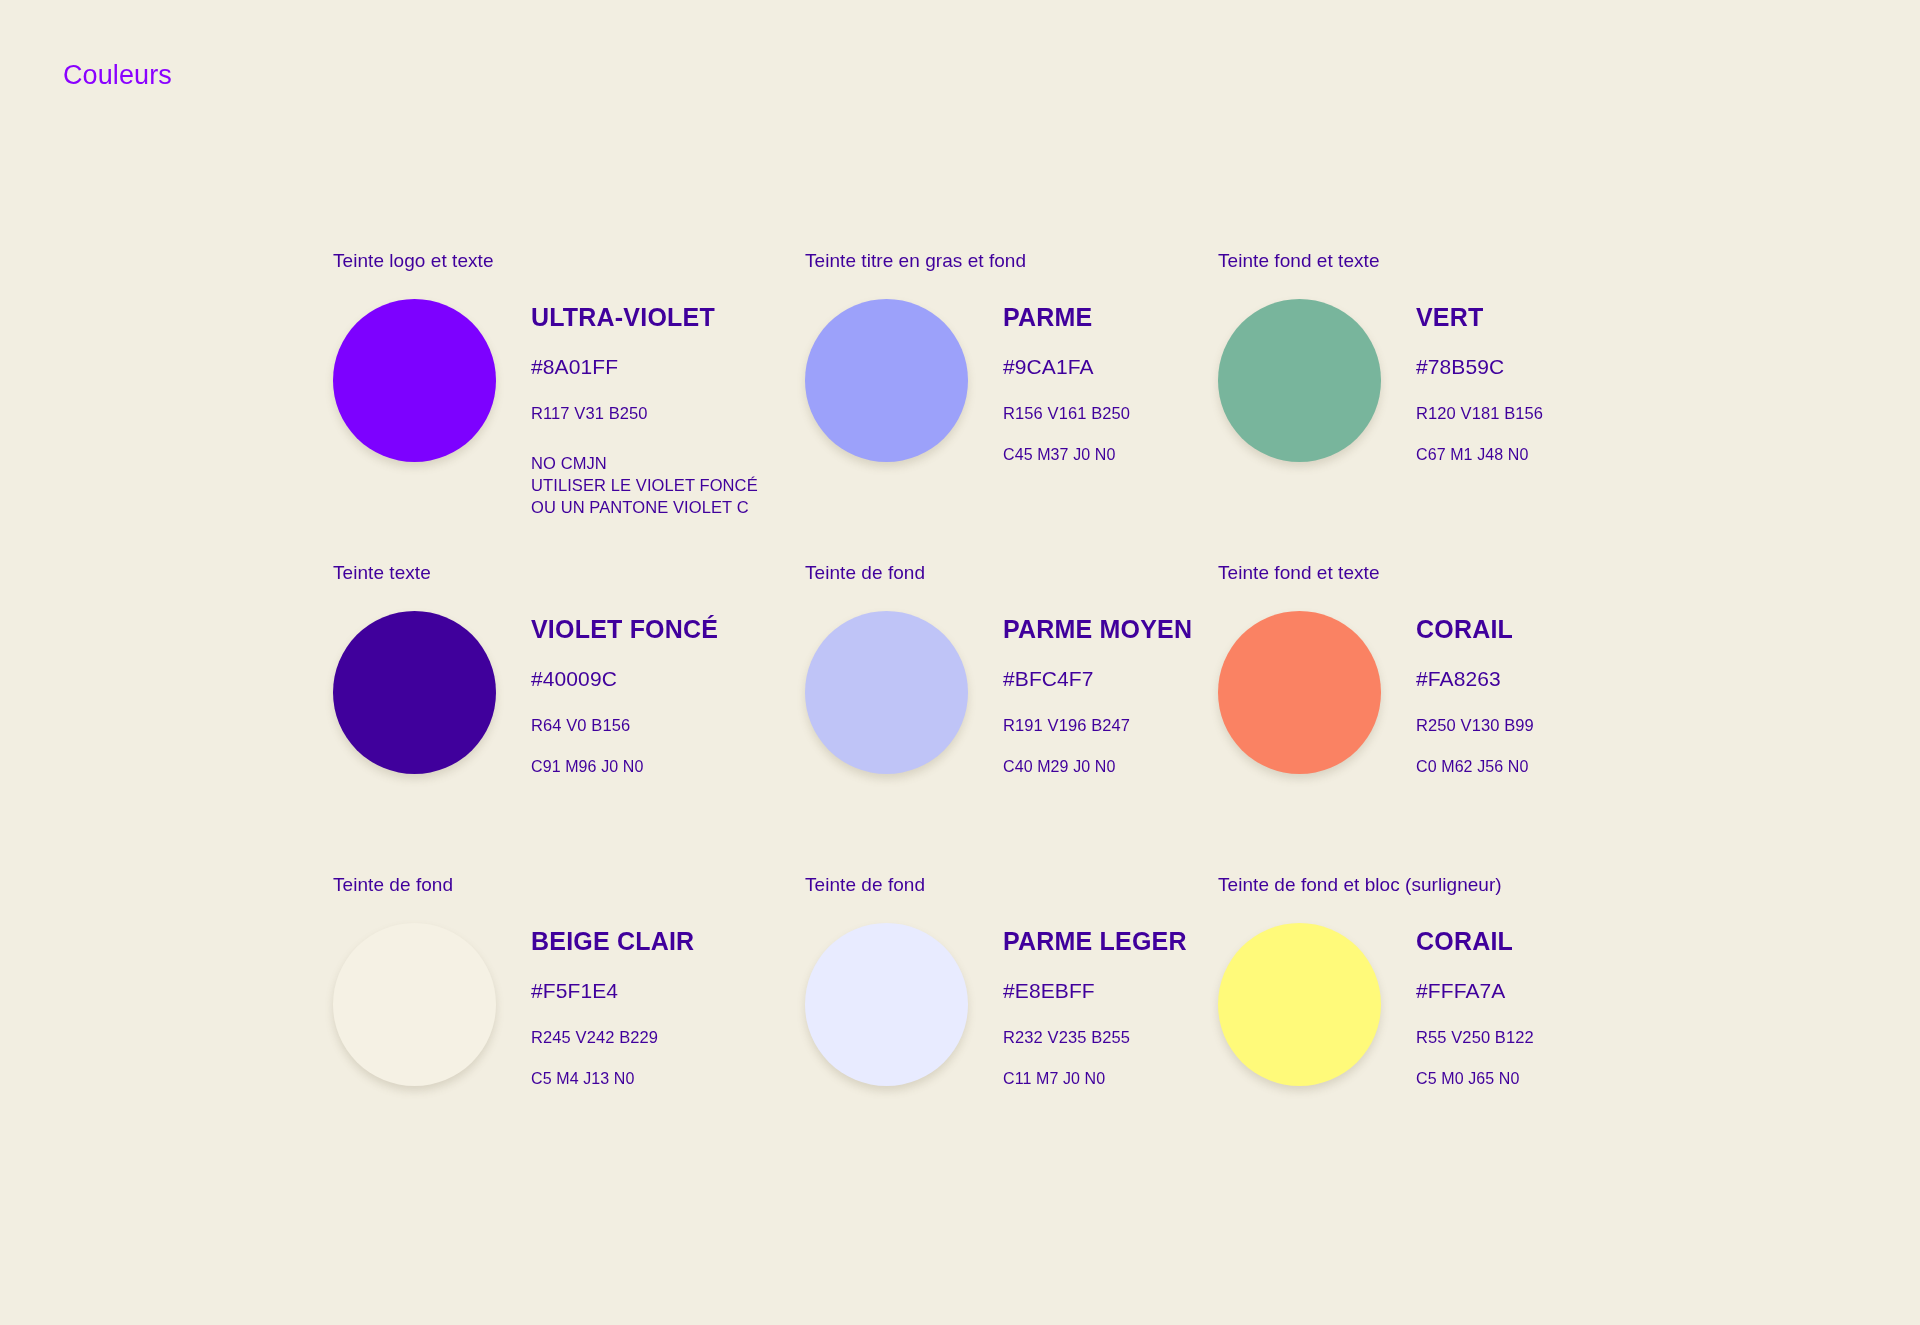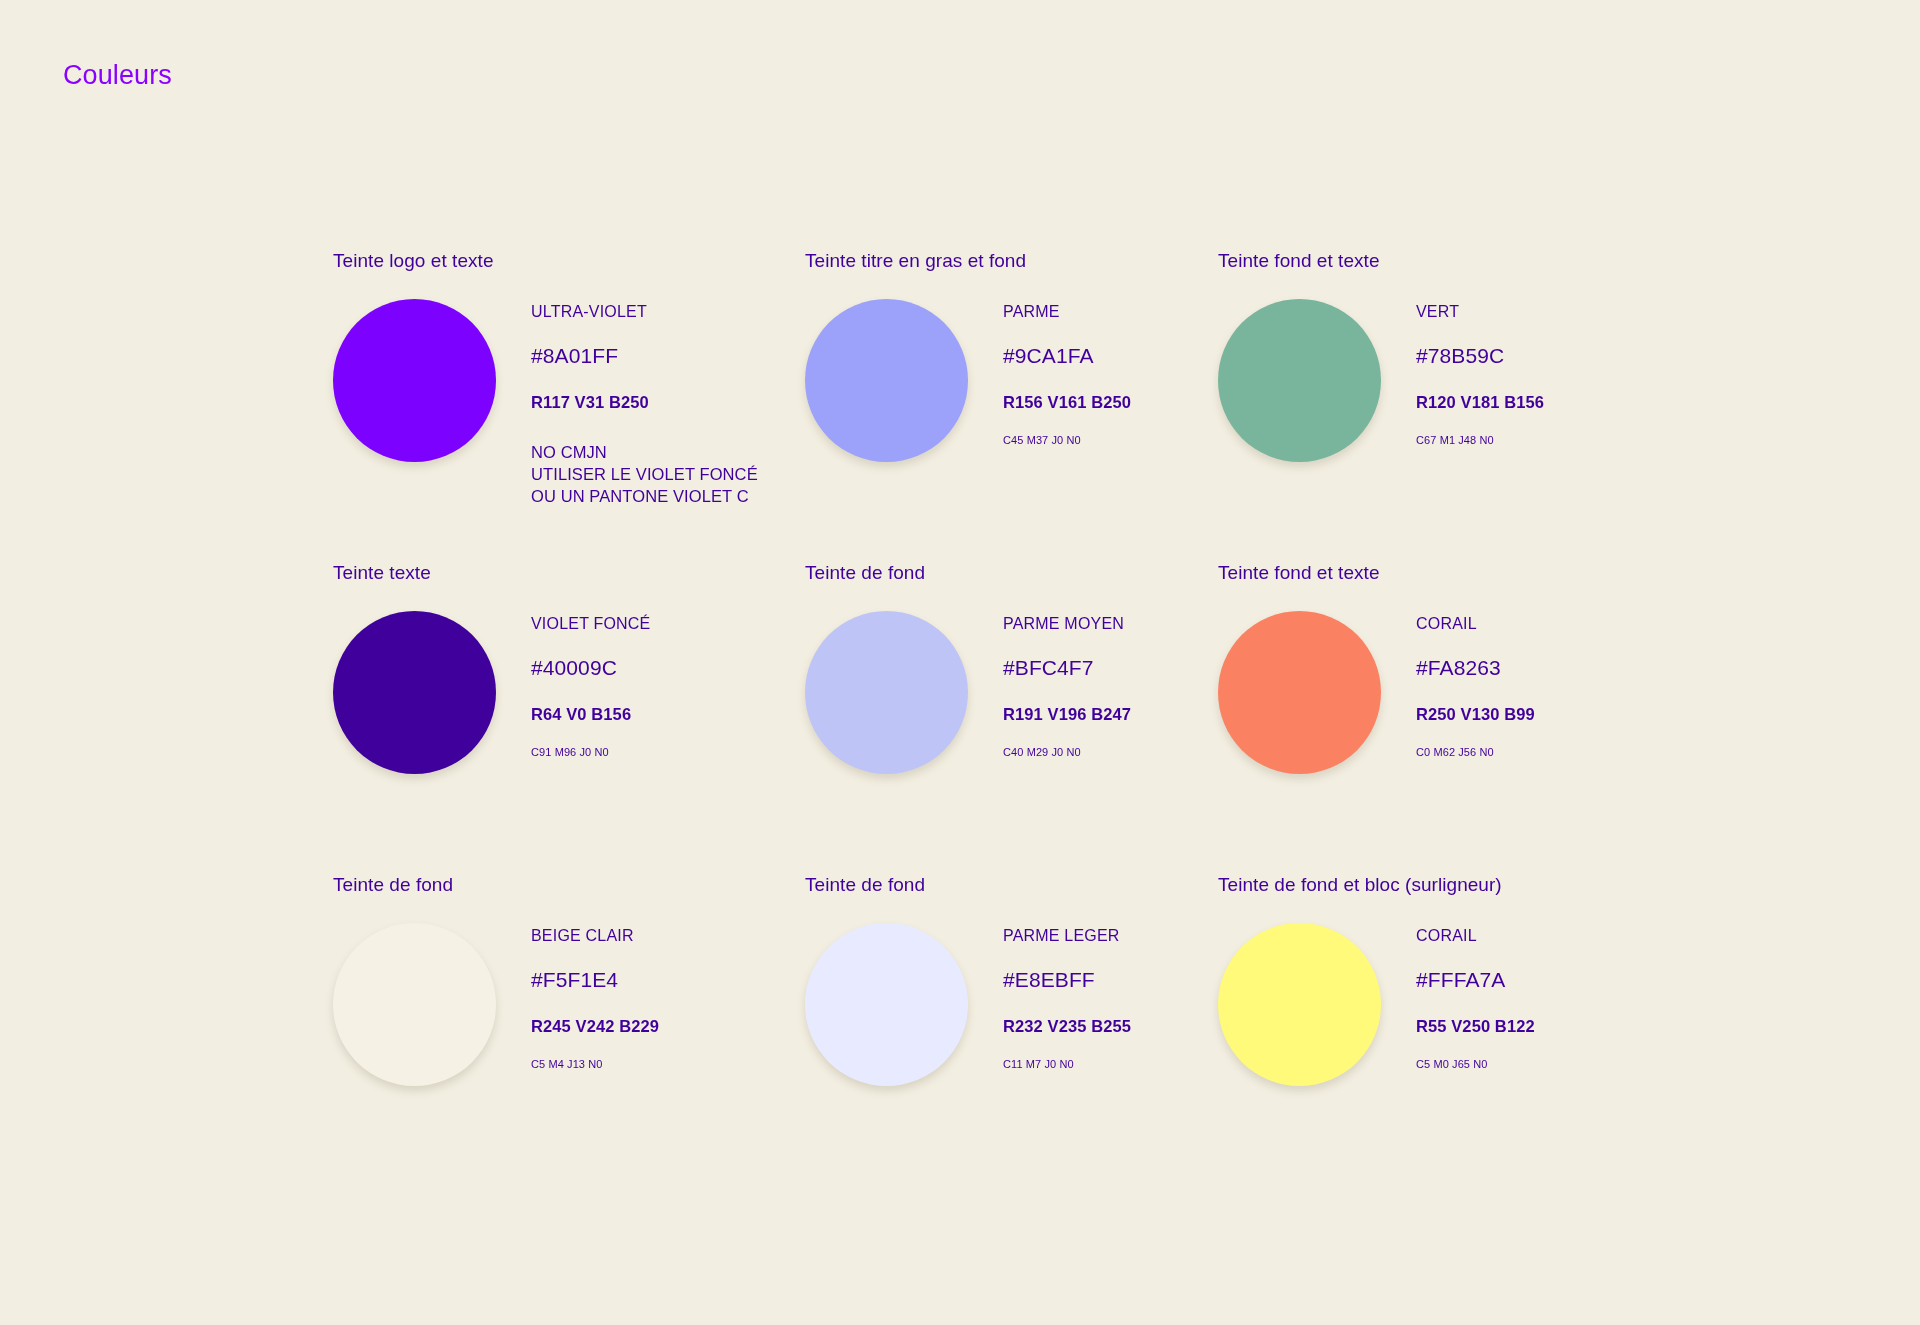--- a/index.html
+++ b/index.html
@@ -72,22 +72,22 @@
     border-radius: 50%;
     box-shadow: 0 5px 9px rgba(120, 108, 80, 0.20);
   }
 
   .swatch-info {
     padding-left: 33px;
     padding-top: 6px;
   }
 
   .swatch-name {
-    font-size: 16px;
-    font-weight: 400;
+    font-size: 25px;
+    font-weight: 700;
     line-height: 1.22;
     letter-spacing: 0.2px;
     white-space: nowrap;
     color: #40009C;
   }
 
   .swatch-hex {
     font-size: 21px;
     line-height: 1.35;
     margin-top: 21px;
@@ -96,25 +96,24 @@
     color: #40009C;
   }
 
   .swatch-rgb {
     font-size: 16.5px;
     line-height: 1.35;
     margin-top: 20px;
     letter-spacing: 0.1px;
     white-space: nowrap;
     color: #40009C;
-    font-weight: bold;
   }
 
   .swatch-cmjn {
-    font-size: 11px;
+    font-size: 16px;
     line-height: 1.35;
     margin-top: 20px;
     letter-spacing: 0.1px;
     white-space: nowrap;
     color: #40009C;
   }
 
   .swatch-note {
     font-size: 16.5px;
     line-height: 1.35;

